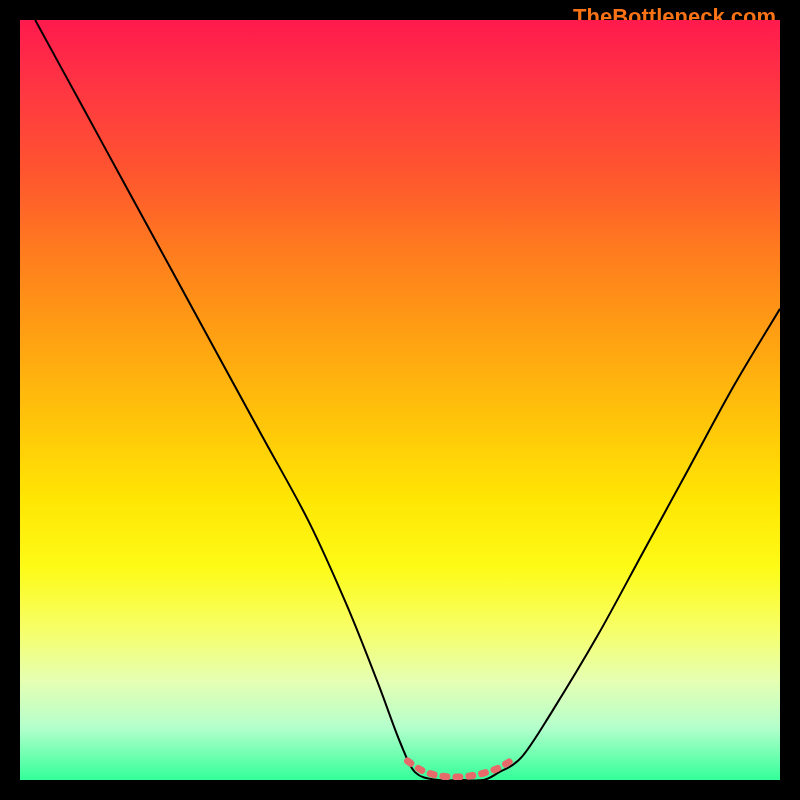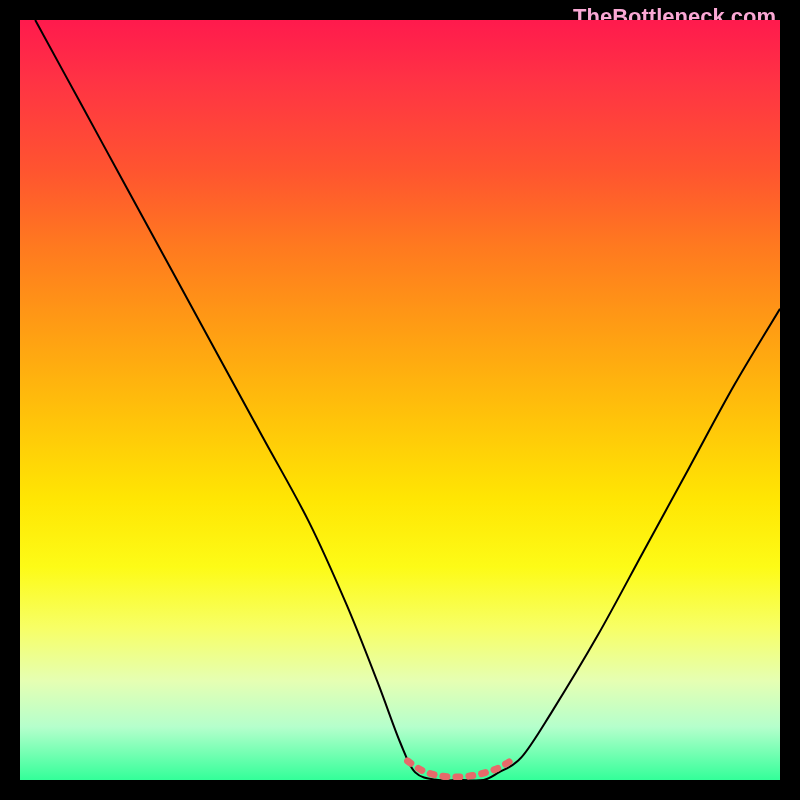--- a/index.html
+++ b/index.html
@@ -36,21 +36,21 @@
     #f7ff66 80%,
     #e5ffb3 87%,
     #b5ffcc 93%,
     #33ff99 100%
   );
 }
 .attribution {
   position: absolute;
   top: 4px;
   right: 24px;
-  color: #f9a8d4;
+  color: #f97316;
   font-size: 22px;
   font-weight: bold;
 }
 svg.curve {
   position: absolute;
   left: 20px;
   top: 20px;
   width: 760px;
   height: 760px;
 }

